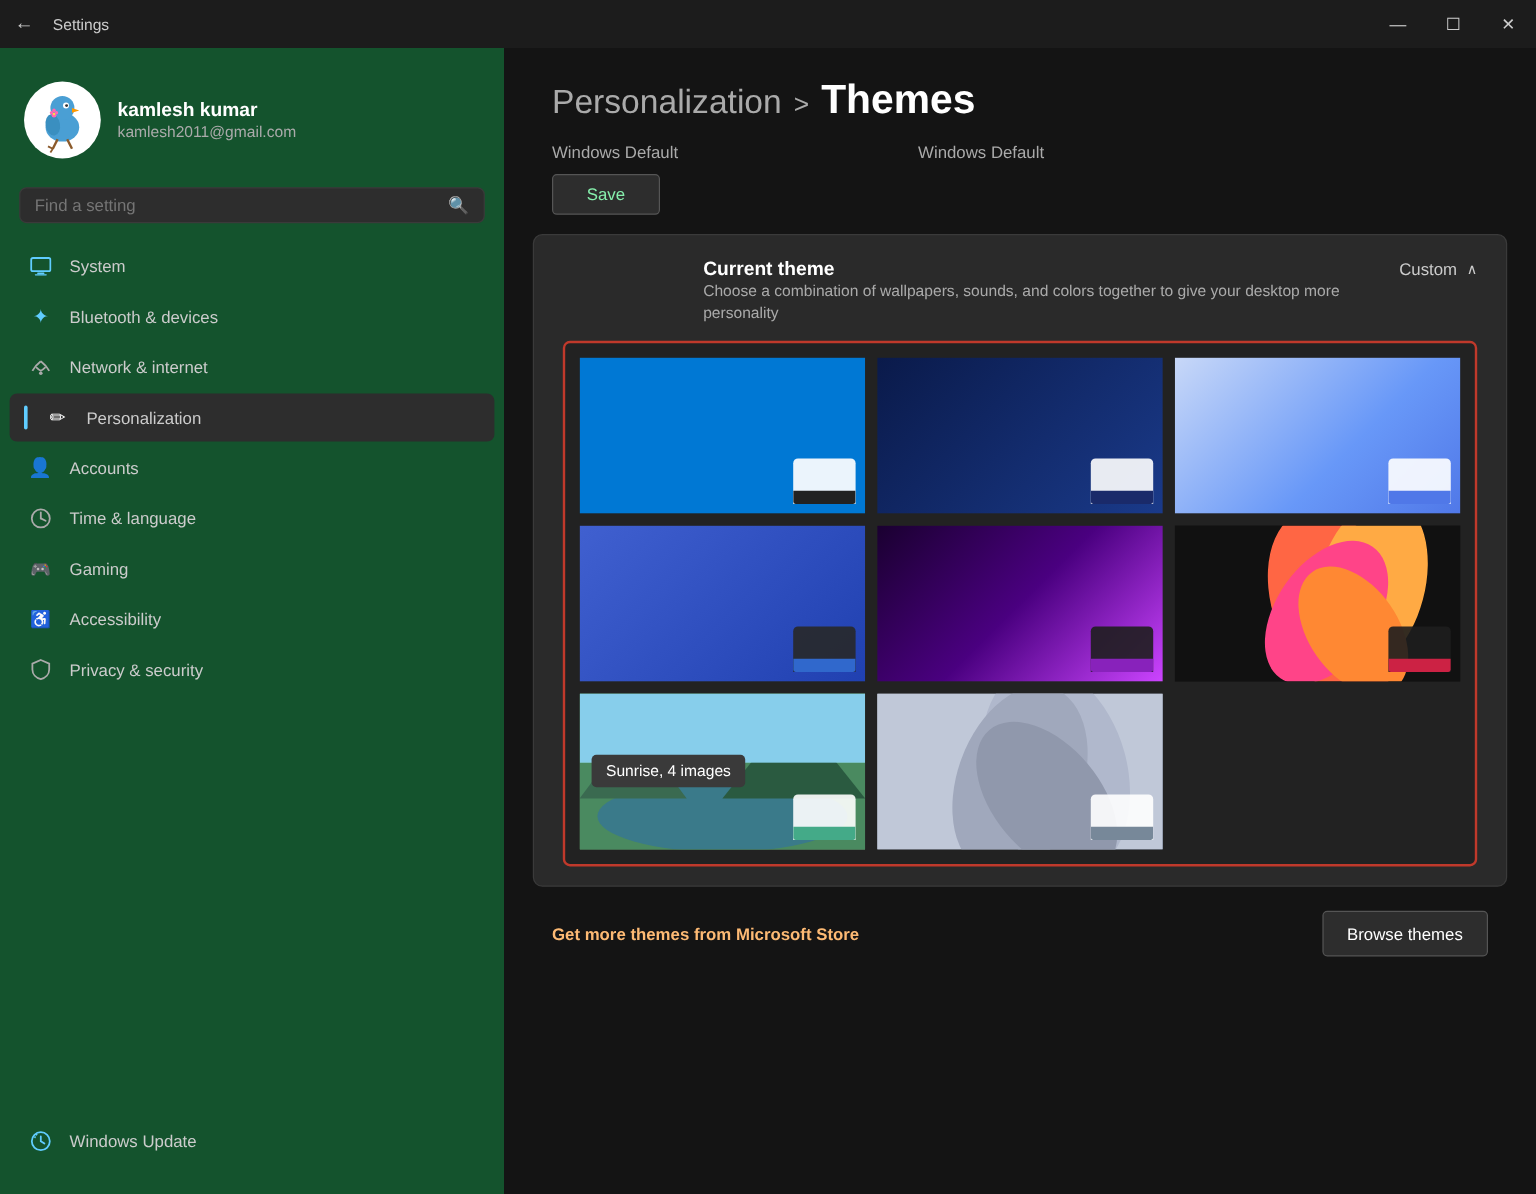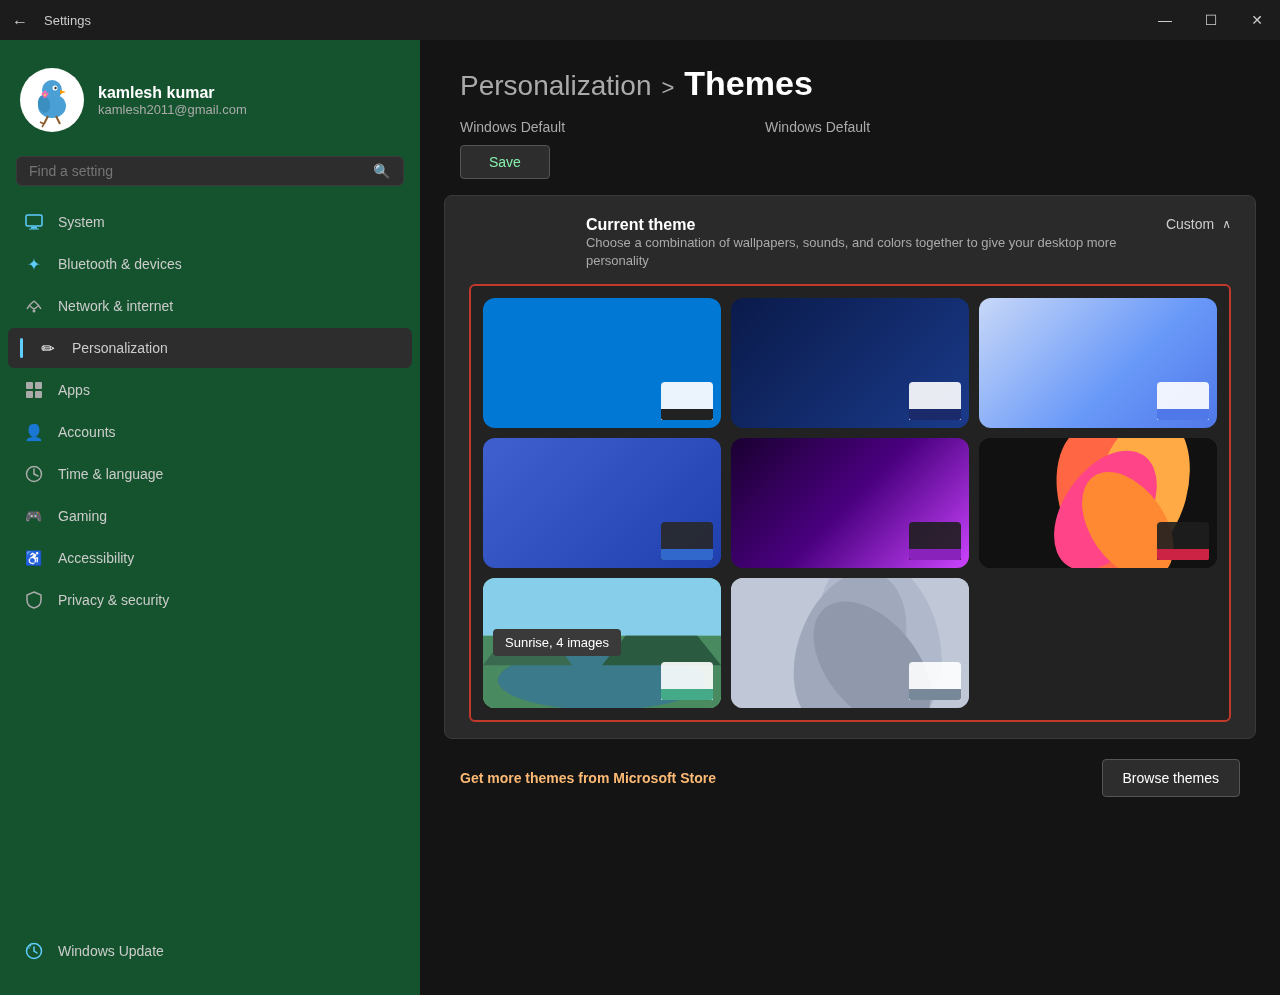--- a/index.html
+++ b/index.html
@@ -200,21 +200,21 @@
       margin-top: 14px;
       padding: 12px;
       background: #222222;
     }
     .theme-grid {
       display: grid;
       grid-template-columns: repeat(3, 1fr);
       gap: 10px;
     }
     .theme-card {
-      border-radius: 12px;
+      border-radius: 0;
       overflow: hidden;
       cursor: pointer;
       position: relative;
       height: 130px;
     }
     .theme-card-bg {
       width: 100%;
       height: 100%;
       display: flex;
       align-items: flex-end;
@@ -388,31 +388,20 @@
         </span>
         <span>Network &amp; internet</span>
       </div>
 
       <div class="nav-item active">
         <div class="active-indicator"></div>
         <span class="nav-icon" style="color:#ffffff;">✏</span>
         <span>Personalization</span>
       </div>
 
-      <div class="nav-item">
-        <span class="nav-icon">
-          <svg width="18" height="18" viewBox="0 0 18 18" fill="none">
-            <rect x="1" y="1" width="7" height="7" rx="1" fill="#aaa"></rect>
-            <rect x="10" y="1" width="7" height="7" rx="1" fill="#aaa"></rect>
-            <rect x="1" y="10" width="7" height="7" rx="1" fill="#aaa"></rect>
-            <rect x="10" y="10" width="7" height="7" rx="1" fill="#aaa"></rect>
-          </svg>
-        </span>
-        <span>Apps</span>
-      </div>
 
       <div class="nav-item">
         <span class="nav-icon" style="color:#aaa;">👤</span>
         <span>Accounts</span>
       </div>
 
       <div class="nav-item">
         <span class="nav-icon">
           <svg width="18" height="18" viewBox="0 0 18 18" fill="none">
             <circle cx="9" cy="9" r="7.5" stroke="#aaa" stroke-width="1.5" fill="none"></circle>

